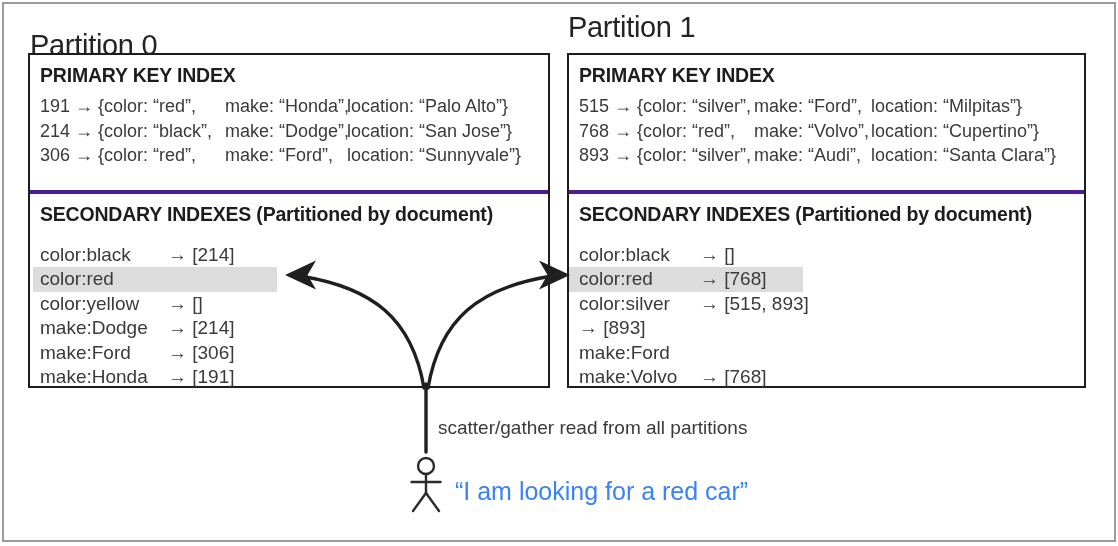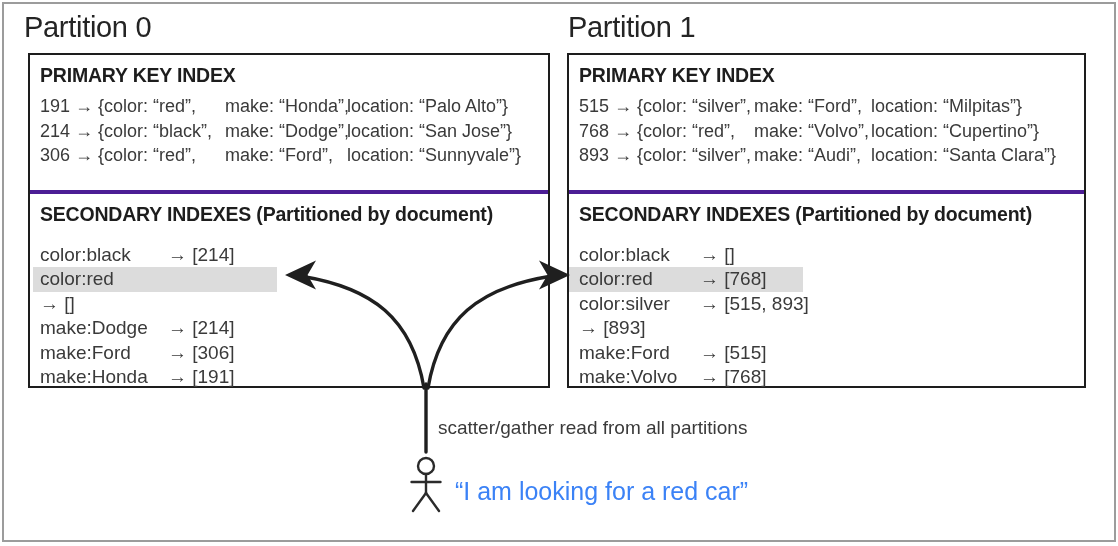--- a/index.html
+++ b/index.html
@@ -8,21 +8,21 @@
     font-family:"Liberation Sans", sans-serif;color:#333333;overflow:hidden;
   }
   .frame{
     position:absolute;left:2px;top:2px;width:1110px;height:536px;
     border:2px solid var(--frame,#9c9c9c);background:#ffffff;
   }
   .ptitle{
     position:absolute;top:11px;font-size:29px;line-height:33px;color:#242424;
     letter-spacing:-0.3px;
   }
-  #p0-title{left:24px;}
+  #p0-title{left:30px;margin-top:18px;}
   #p1-title{left:568px;}
   .pbox{
     position:absolute;top:53px;height:331px;border:2.5px solid #1d1d1d;background:#fff;
   }
   #p0-box{left:28px;width:518px;}
   #p1-box{left:567px;width:515px;}
   .psec{
     height:125.5px;border-bottom:4px solid #4c1d95;
     padding:9px 6px 0 10px;
   }
@@ -84,20 +84,21 @@
     <div class="hdr">SECONDARY INDEXES (Partitioned by document)</div>
     <div class="srows">
       <div class="srow">
         <span>color:black</span>
         <span>→ [214]</span>
       </div>
       <div class="srow hl">
         <span>color:red</span>
       </div>
       <div class="srow">
+        <span>color:yellow</span>
         <span>→ []</span>
       </div>
       <div class="srow">
         <span>make:Dodge</span>
         <span>→ [214]</span>
       </div>
       <div class="srow">
         <span>make:Ford</span>
         <span>→ [306]</span>
       </div>
@@ -143,21 +144,20 @@
       </div>
       <div class="srow">
         <span>color:silver</span>
         <span>→ [515, 893]</span>
       </div>
       <div class="srow">
         <span>→ [893]</span>
       </div>
       <div class="srow">
         <span>make:Ford</span>
-        <span>→ [515]</span>
       </div>
       <div class="srow">
         <span>make:Volvo</span>
         <span>→ [768]</span>
       </div>
     </div>
   </div>
 </div>
 
 <svg class="overlay" width="1118" height="546" viewBox="0 0 1118 546">

